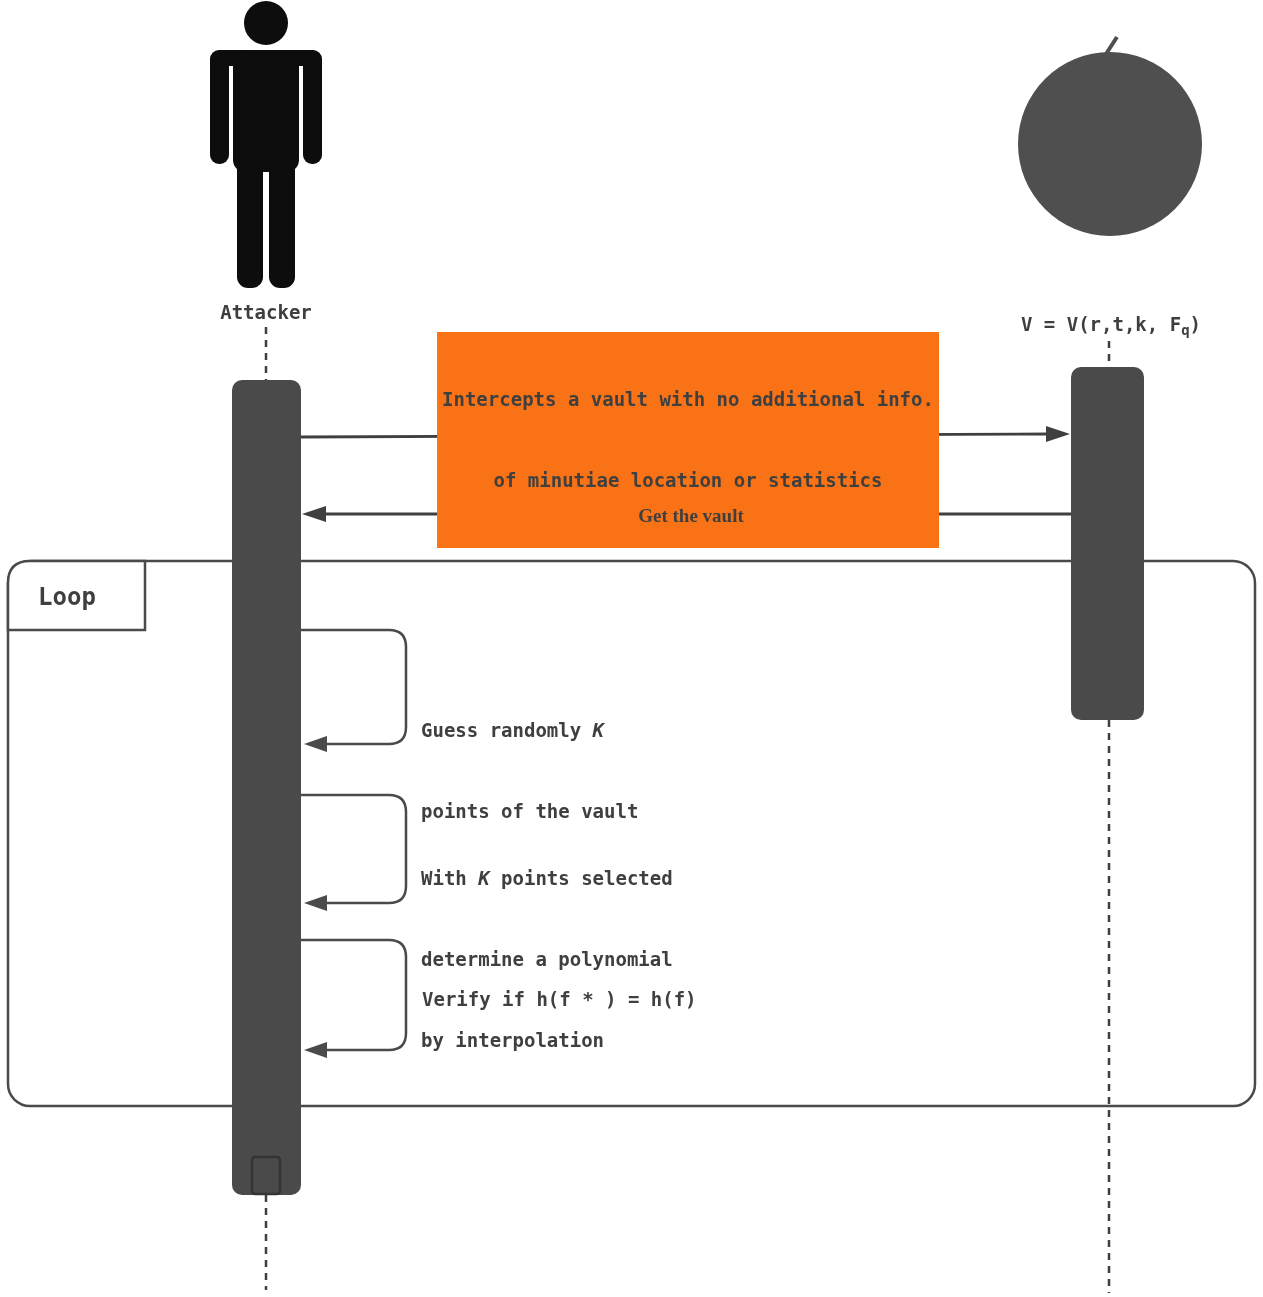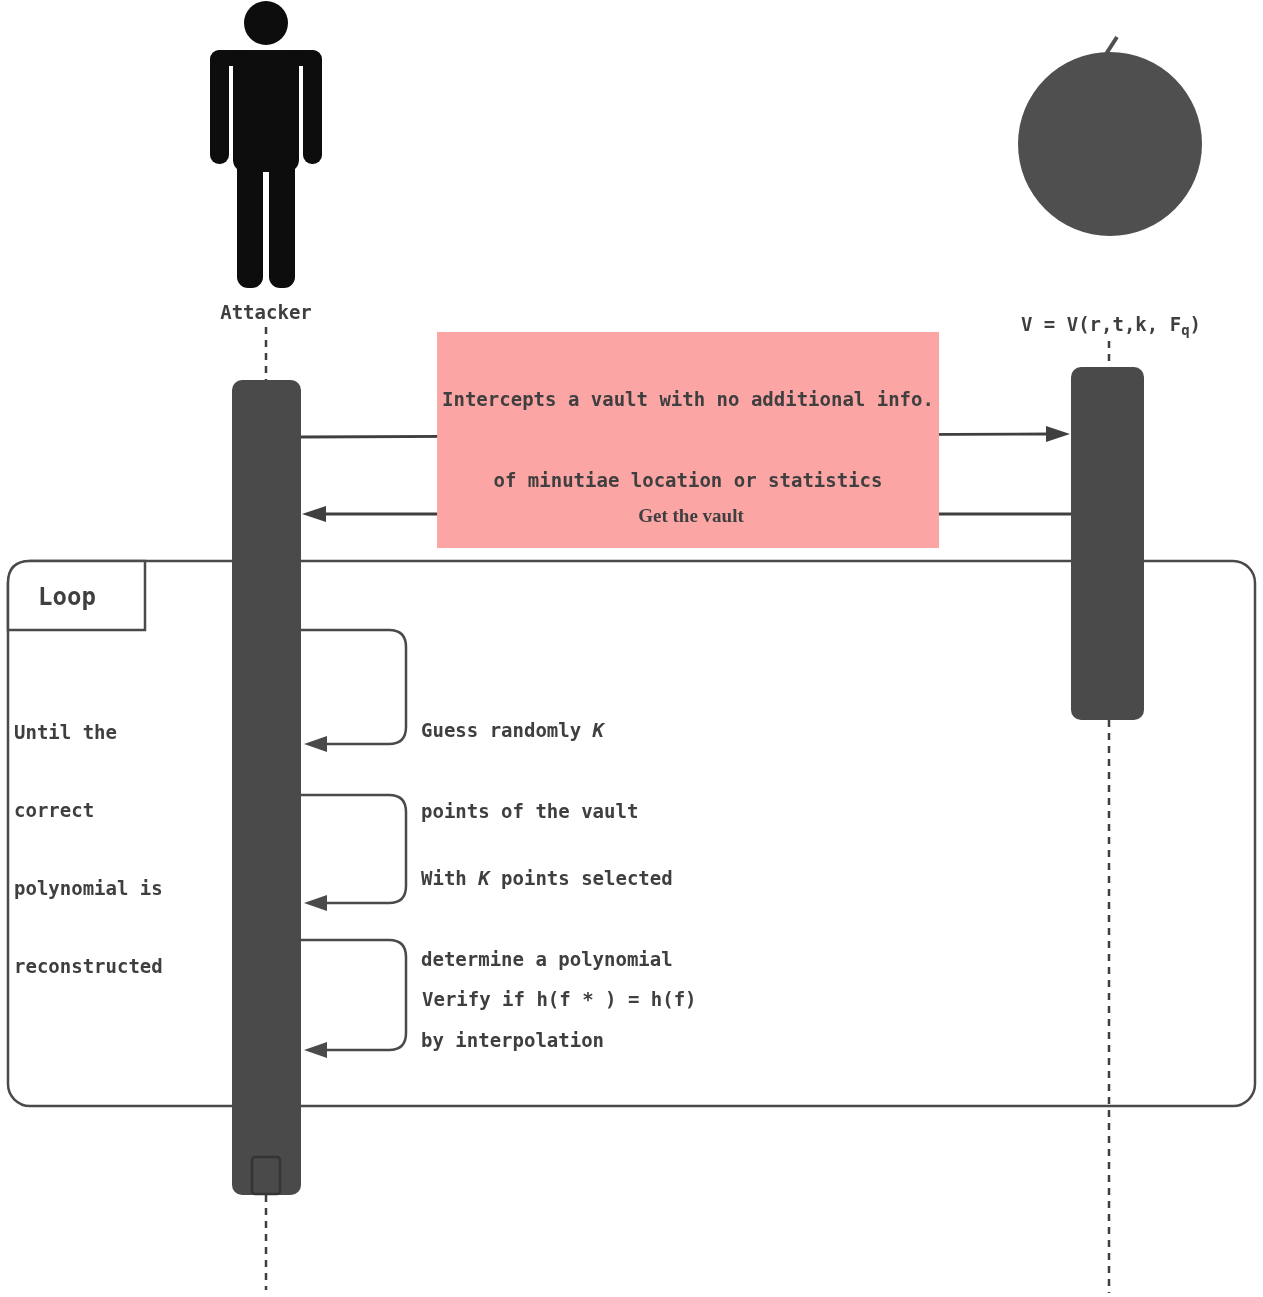--- a/index.html
+++ b/index.html
@@ -15,21 +15,21 @@
   .canvas svg { position:absolute; left:0; top:0; }
   .txt {
     position:absolute;
     font-weight:bold;
     font-size:19px;
     line-height:27px;
     white-space:pre;
     color:#3f3f3f;
   }
   .center { transform:translate(-50%,-50%); text-align:center; }
-  .onLine { background:#fca5a5; padding:0 5px; }
+  .onLine { background:#f97316; padding:0 5px; }
   .block { display:block; }
   .cond { line-height:26px; }
   .var { font-style:italic; font-weight:bold; }
   sub.q { font-size:14px; line-height:0; }
 </style>
 </head>
 <body>
 
 <div class="canvas">
 
@@ -93,26 +93,20 @@
 
   <div class="txt center onLine" style="left:688px; top:440px;">
     <span class="block">Intercepts a vault with no additional info.</span>
     <span class="block">of minutiae location or statistics</span>
   </div>
 
   <div class="txt center onLine" style="left:691px; top:515px;font-family:Liberation Serif, serif;">Get the vault</div>
 
   <div class="txt center" style="left:67px; top:597px; font-size:24px;">Loop</div>
 
-  <div class="txt cond" style="left:14px; top:667px;">
-    <span class="block">Until the</span>
-    <span class="block">correct</span>
-    <span class="block">polynomial is</span>
-    <span class="block">reconstructed</span>
-  </div>
 
   <div class="txt" style="left:421px; top:811px;">
     <span class="block"><span>With </span><em class="var">K</em><span> points selected</span></span>
     <span class="block">determine a polynomial</span>
     <span class="block">by interpolation</span>
   </div>
 
   <div class="txt" style="left:421px; top:663px;">
     <span class="block"><span>Guess randomly </span><em class="var">K</em></span>
     <span class="block">points of the vault</span>

